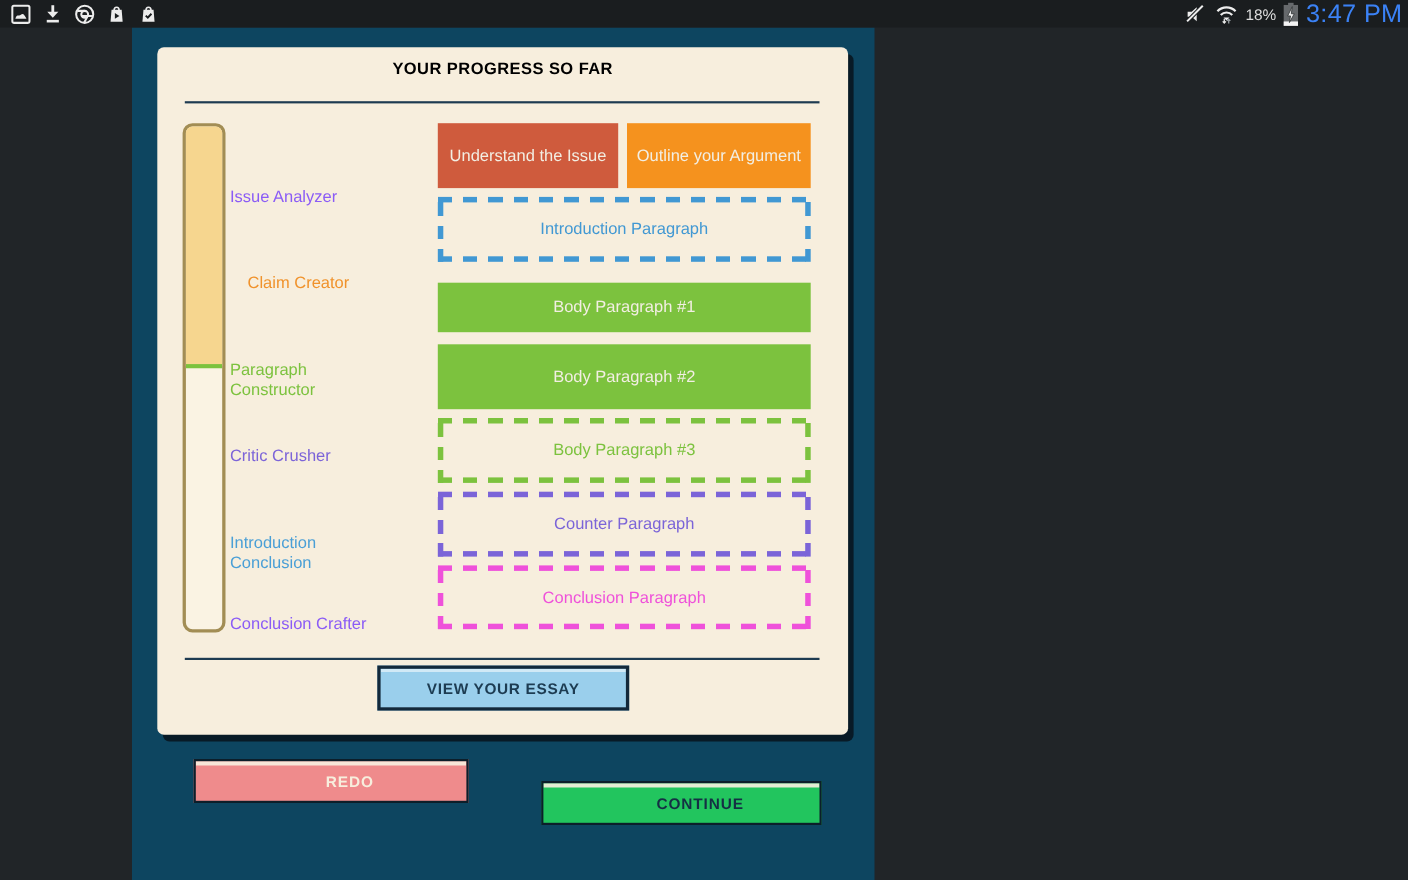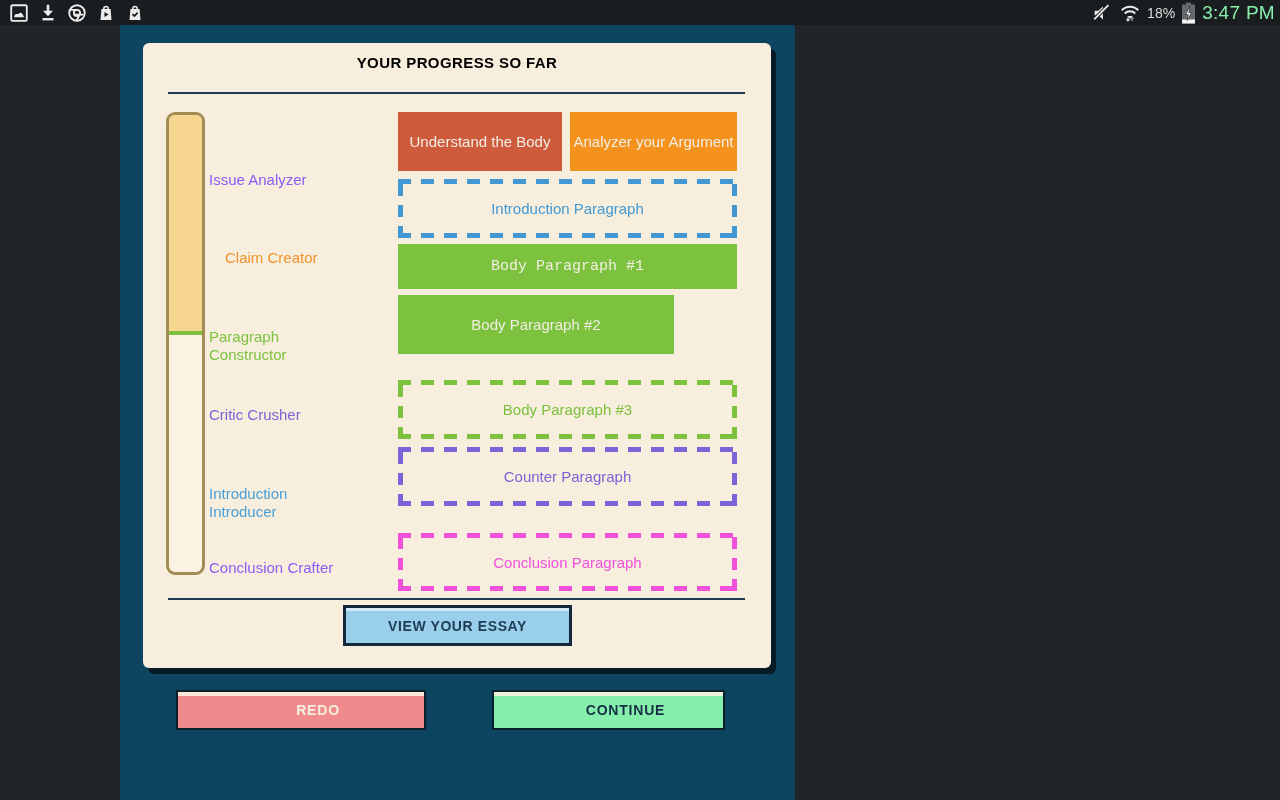--- a/index.html
+++ b/index.html
@@ -15,21 +15,21 @@
     position: absolute; left: 0; top: 0; width: 1280px; height: 25px;
     background: #1a1d1f;
     display: flex; align-items: center; justify-content: space-between;
     z-index: 10;
   }
   .sb-left { display: flex; align-items: center; gap: 7px; padding-left: 8px; }
   .sb-right { display: flex; align-items: center; gap: 6px; padding-right: 5px; }
   .sb-icon { width: 22px; height: 22px; display: block; }
   .sb-batt { width: 15px; height: 22px; display: block; }
   .sb-pct { color: #dcdcdc; font-size: 14px; }
-  .sb-time { color: #86efac; font-size: 19px; letter-spacing: .3px; }
+  .sb-time { color: #3b82f6; font-size: 23px; letter-spacing: .3px; }
 
   
   .panel {
     position: absolute; left: 120px; top: 25px; width: 675px; height: 775px;
     background: #0d4560;
   }
 
   
   .card {
     position: absolute; left: 143px; top: 43px; width: 628px; height: 625px;
@@ -82,45 +82,45 @@
       repeating-linear-gradient(90deg, var(--c) 0 13px, transparent 13px 23px),
       repeating-linear-gradient(0deg,  var(--c) 0 12px, transparent 12px 21px),
       repeating-linear-gradient(0deg,  var(--c) 0 12px, transparent 12px 21px);
     background-position: 0 0, 0 100%, 0 0, 100% 0;
     background-size: 100% 5px, 100% 5px, 5px 100%, 5px 100%;
     background-repeat: no-repeat;
   }
   .b0 { top: 69px;  left: 0;     width: 164px; height: 59px; }
   .b1 { top: 69px;  left: 172px; width: 167px; height: 59px; }
   .b2 { top: 136px; left: 0;     width: 339px; height: 59px; }
-  .b3 { top: 201px; left: 0;     width: 339px; height: 45px; font-family: Liberation Mono, monospace; }
-  .b4 { top: 252px; left: 0;     width: 276px; height: 59px; }
+  .b3 { top: 214px; left: 0;     width: 339px; height: 45px; }
+  .b4 { top: 270px; left: 0;     width: 339px; height: 59px; }
   .b5 { top: 337px; left: 0;     width: 339px; height: 59px; }
   .b6 { top: 404px; left: 0;     width: 339px; height: 59px; }
-  .b7 { top: 490px; left: 0;     width: 339px; height: 58px; }
+  .b7 { top: 471px; left: 0;     width: 339px; height: 58px; }
 
   
   .view-btn {
     position: absolute; left: 200px; top: 562px; width: 229px; height: 41px;
     background: #9acfec; border: 3px solid #13293b;
     box-shadow: inset 0 3px 0 rgba(255,255,255,0.55);
     color: #1d3c52; font-size: 14px; font-weight: bold; letter-spacing: .6px;
     font-family: "Liberation Sans", sans-serif;
     display: flex; align-items: center; justify-content: center; cursor: pointer;
   }
   .footer-btn {
     position: absolute; top: 690px; height: 40px;
     border: 2px solid #0c1e2a; font-size: 14px; font-weight: bold;
     letter-spacing: .8px; font-family: "Liberation Sans", sans-serif;
     display: flex; align-items: center; justify-content: center; cursor: pointer;
     box-shadow: inset 0 4px 0 rgba(248,240,224,0.9);
     padding-left: 34px;
   }
   .redo-btn { left: 176px; width: 250px; background: #ef8b8c; color: #f7eedd; }
-  .continue-btn { left: 492px; width: 233px; background: #86efac; color: #152f44; }
+  .continue-btn { left: 492px; width: 255px; background: #22c55e; color: #152f44; margin-top: 20px; }
 </style>
 </head>
 <body>
 
 <div class="status-bar">
   <div class="sb-left">
     <svg class="sb-icon" viewBox="0 0 24 24">
       <rect x="3.5" y="3.5" width="17" height="17" rx="1.5" fill="none" stroke="#ececec" stroke-width="2"></rect>
       <path d="M6.5 16.5 C8 11 10 14.5 12 12.5 C14 10.5 16 13 17.5 16.5 Z" fill="#ececec"></path>
     </svg>
@@ -177,26 +177,26 @@
   <div class="divider d-top"></div>
 
   <div class="pbar">
     <div class="pbar-fill"></div>
   </div>
 
   <div class="stage stage-0" style="color: #8b5cf6;">Issue Analyzer</div>
   <div class="stage stage-1" style="color: rgb(240, 146, 43);">Claim Creator</div>
   <div class="stage stage-2" style="color: rgb(124, 194, 62);">Paragraph Constructor</div>
   <div class="stage stage-3" style="color: rgb(124, 100, 216);">Critic Crusher</div>
-  <div class="stage stage-4" style="color: rgb(74, 159, 214);">Introduction Introducer</div>
+  <div class="stage stage-4" style="color: rgb(74, 159, 214);">Introduction Conclusion</div>
   <div class="stage stage-5" style="color: #8b5cf6;">Conclusion Crafter</div>
 
   <div class="blocks">
-    <div class="block solid b0" style="--c: #cf5b3d;">Understand the Body</div>
-    <div class="block solid b1" style="--c: #f5921e;">Analyzer your Argument</div>
+    <div class="block solid b0" style="--c: #cf5b3d;">Understand the Issue</div>
+    <div class="block solid b1" style="--c: #f5921e;">Outline your Argument</div>
     <div class="block dashed b2" style="--c: #4198d3;">Introduction Paragraph</div>
     <div class="block solid b3" style="--c: #7cc23e;">Body Paragraph #1</div>
     <div class="block solid b4" style="--c: #7cc23e;">Body Paragraph #2</div>
     <div class="block dashed b5" style="--c: #7cc23e;">Body Paragraph #3</div>
     <div class="block dashed b6" style="--c: #7b64d8;">Counter Paragraph</div>
     <div class="block dashed b7" style="--c: #ef51da;">Conclusion Paragraph</div>
   </div>
 
   <div class="divider d-bottom"></div>
 

